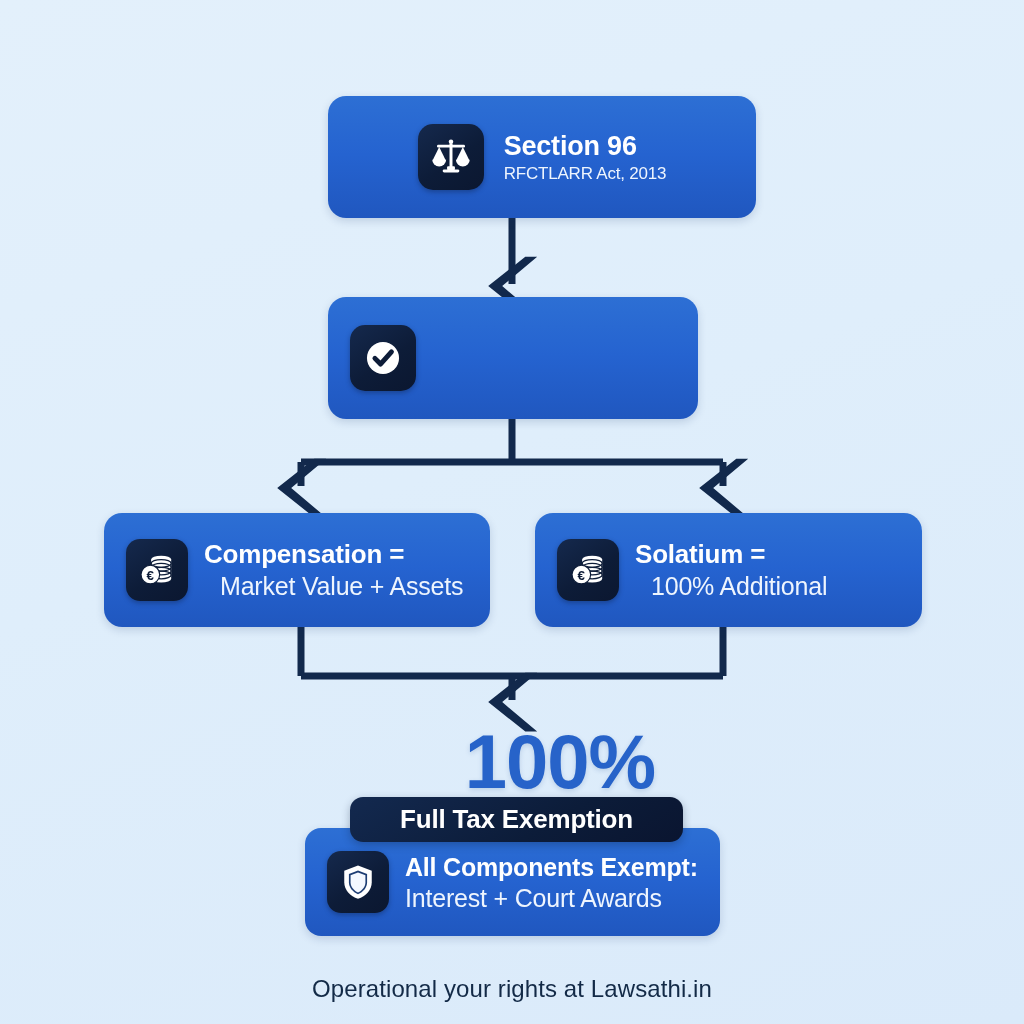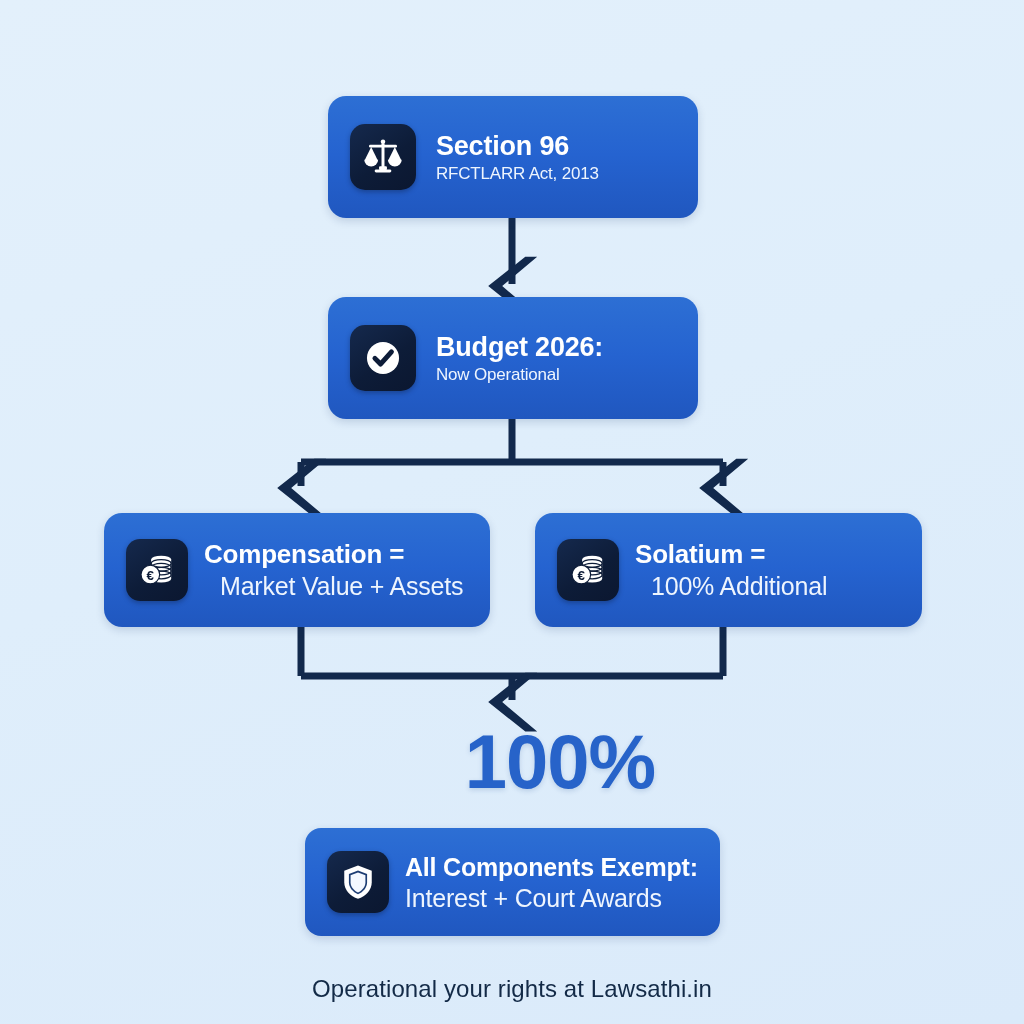--- a/index.html
+++ b/index.html
@@ -77,21 +77,21 @@
   .card .t-sub {
     color: #eef5fe;
     font-weight: normal;
     font-size: 17px;
     letter-spacing: -0.2px;
     white-space: nowrap;
     margin-top: 3px;
   }
 
   
-  #card-section96  { left: 328px; top: 96px;  width: 370px; height: 122px; }
+  #card-section96  { left: 328px; top: 96px;  width: 428px; height: 122px; justify-content: center; }
   #card-budget2026 { left: 328px; top: 297px; width: 370px; height: 122px; }
   #card-compensation { left: 104px; top: 513px; width: 386px; height: 114px; }
   #card-solatium    { left: 535px; top: 513px; width: 387px; height: 114px; }
 
   #card-compensation .t-title,
   #card-solatium .t-title { font-size: 26px; }
   #card-compensation .t-sub,
   #card-solatium .t-sub { font-size: 25px; margin-left: 16px; }
   #card-compensation .icon-tile,
   #card-solatium .icon-tile { width: 62px; height: 62px; border-radius: 14px; margin-right: 16px; }
@@ -202,24 +202,20 @@
     </div>
   </div>
 
   <div class="card" id="card-budget2026">
     <div class="icon-tile">
       <svg width="44" height="44" viewBox="0 0 48 48">
         <circle cx="24" cy="24" r="17.5" fill="#ffffff"></circle>
         <path d="M15.2 24.4 L21.3 30.6 L33.2 17.4" fill="none" stroke="#0d1c38" stroke-width="5.4" stroke-linecap="round" stroke-linejoin="round"></path>
       </svg>
     </div>
-    <div class="texts">
-      <span class="t-title">Budget 2026:</span>
-      <span class="t-sub">Now Operational</span>
-    </div>
   </div>
 
   <div class="card" id="card-compensation">
     <div class="icon-tile">
       <svg width="40" height="40" viewBox="0 0 48 48">
         <g fill="#ffffff">
           <ellipse cx="29" cy="11.5" rx="12" ry="4.6"></ellipse>
           <rect x="17" y="11.5" width="24" height="23"></rect>
           <ellipse cx="29" cy="34.5" rx="12" ry="4.6"></ellipse>
         </g>
@@ -275,16 +271,17 @@
         <path d="M24 12.6 L32.9 15.9 V24.3 C32.9 29.9 29.1 34.2 24 36.6
                  C18.9 34.2 15.1 29.9 15.1 24.3 V15.9 Z" fill="#f4f8ff"></path>
       </svg>
     </div>
     <div class="texts">
       <span class="t-title">All Components Exempt:</span>
       <span class="t-sub">Interest + Court Awards</span>
     </div>
   </div>
 
+  <div id="badge-full-tax">Full Tax Exemption</div>
 
   <div id="footer-note">Operational your rights at Lawsathi.in</div>
 
 </div>
 
 </body></html>

